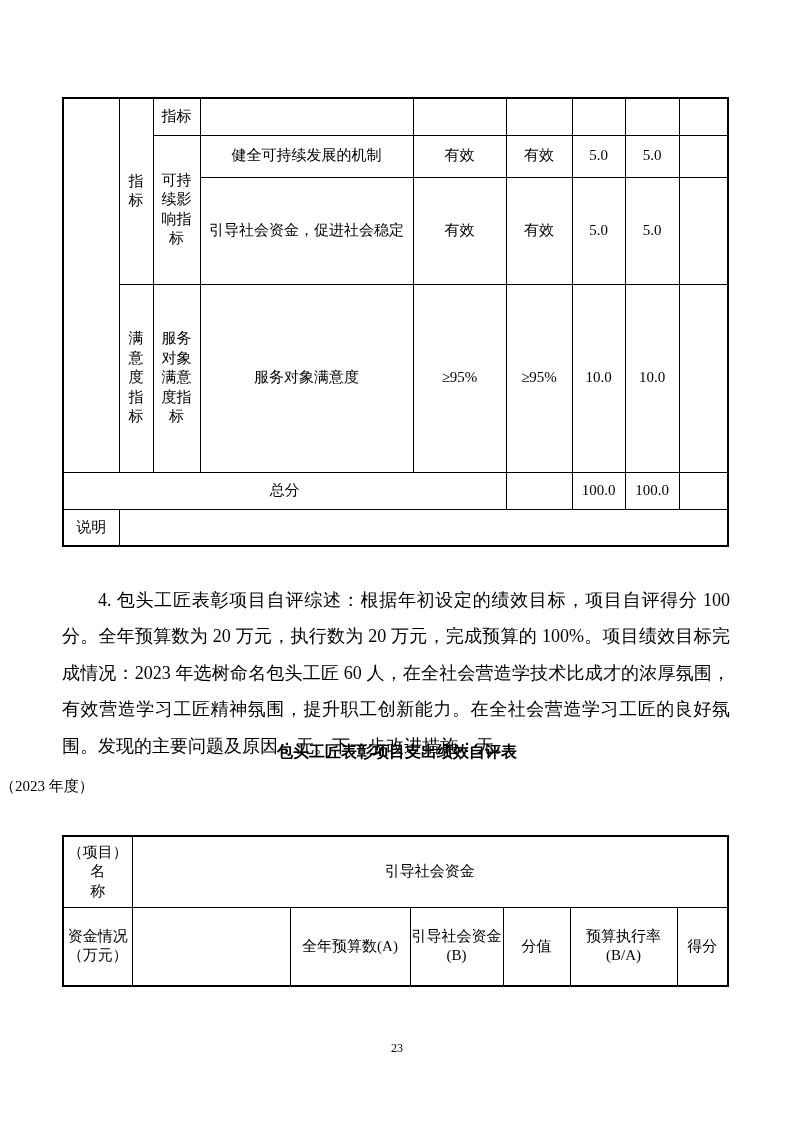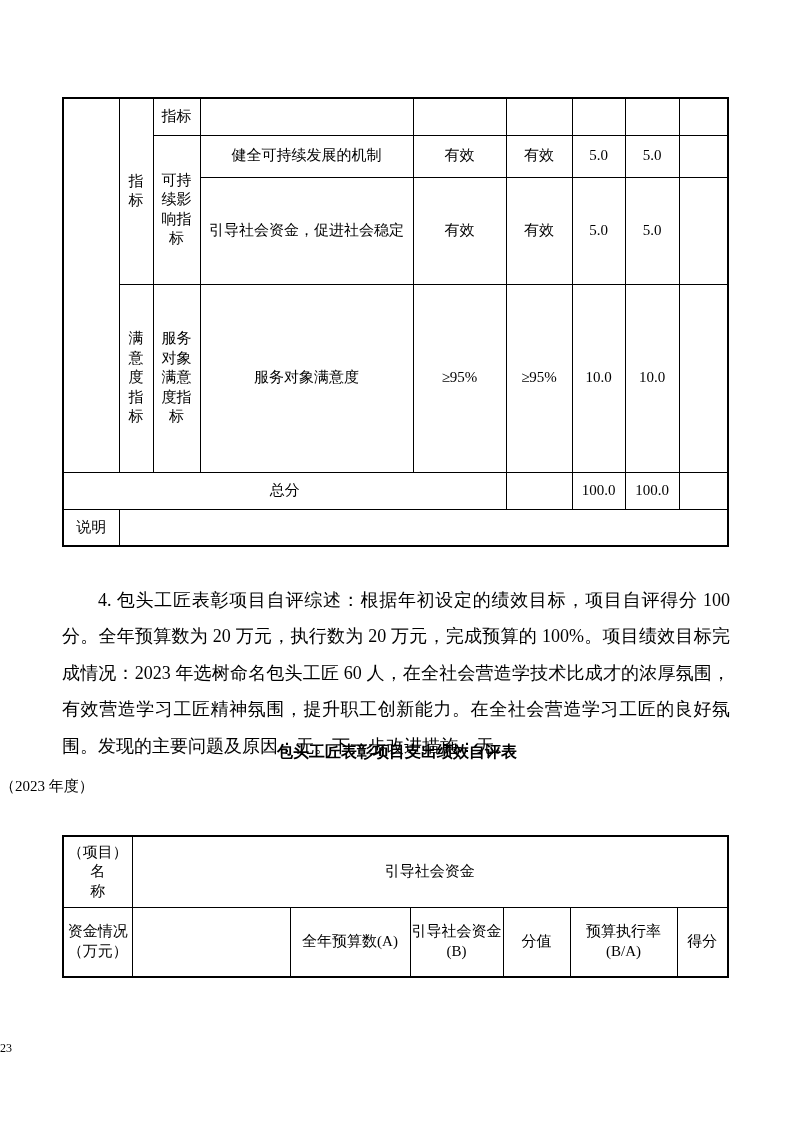--- a/index.html
+++ b/index.html
@@ -52,20 +52,21 @@
     font-family: "Liberation Sans", "DejaVu Sans", sans-serif;
   }
   #doc-subtitle {
     position: absolute;
     left: 0; top: 777px; width: 100%;
     font-size: 15px;
   }
   #page-number {
     position: absolute;
     left: 0; top: 1041px; width: 100%;
+    text-align: center;
     font-size: 12px;
   }
 </style>
 </head>
 <body>
 
 <div class="page">
 
   <table class="doc-table" id="perf-table">
     <colgroup>
@@ -158,21 +159,21 @@
         <col style="width:67px">
         <col style="width:107px">
       <col style="width:51px">
     </colgroup>
     <tbody>
         <tr style="height:71px">
       <td class="pre">（项目）名
 称</td>
       <td colspan="6">引导社会资金</td>
     </tr>
-    <tr style="height:70px">
+    <tr style="height:79px">
       <td class="pre">资金情况
 （万元）</td>
       <td></td>
       <td>全年预算数(A)</td>
       <td class="pre">引导社会资金
 (B)</td>
       <td>分值</td>
       <td class="pre">预算执行率
 (B/A)</td>
       <td>得分</td>

